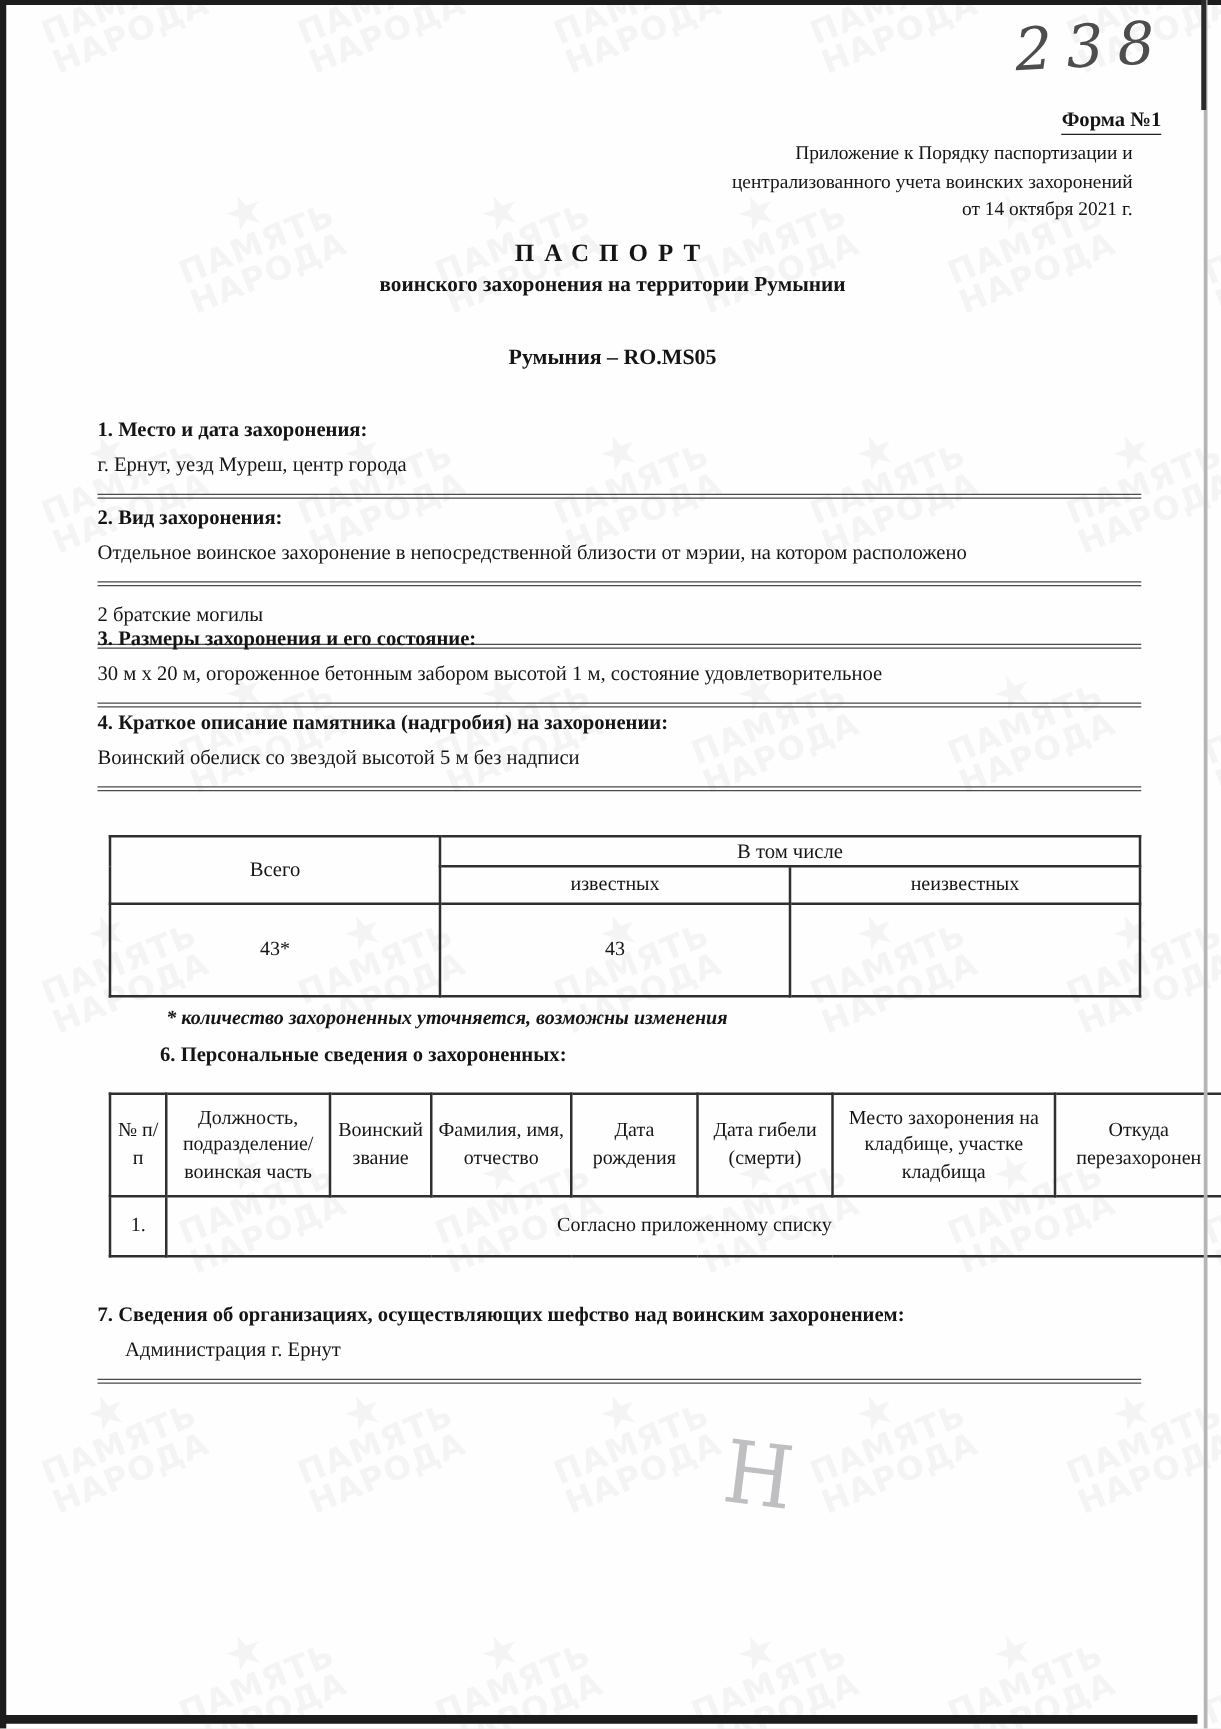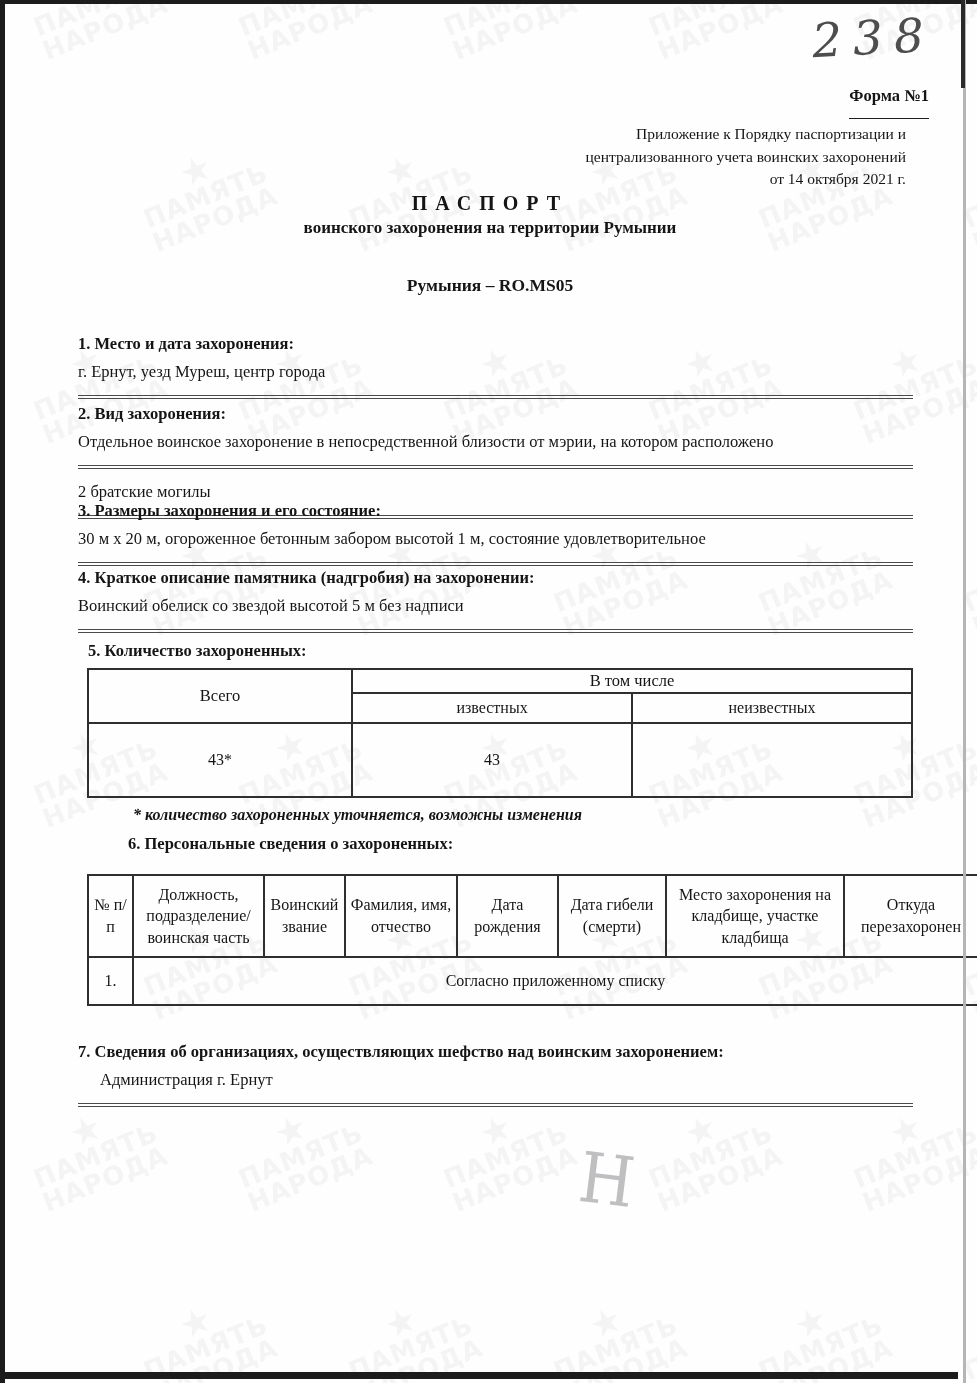--- a/index.html
+++ b/index.html
@@ -31,21 +31,21 @@
 
   .handwritten-number {
     position:absolute; top:10px; left:812px;
     font-family:"DejaVu Serif",serif; font-style:italic; font-weight:400;
     font-size:47px; letter-spacing:11px; color:#4d4d4d; transform:rotate(-3deg);
   }
 
   .form-header { position:absolute; top:86px; right:48px; text-align:right; }
   .form-label {
     display:inline-block; font-weight:bold; font-size:16.5px;
-    border-bottom:1.6px solid #1c1c1c; padding-bottom:12px;
+    border-bottom:1.6px solid #1c1c1c; padding-bottom:1px;
   }
   .appendix { font-size:15.5px; line-height:22.5px; margin-right:23px; }
   .appendix-first { margin-top:4px; }
 
   .title-block { position:absolute; top:192px; left:0; width:932px; text-align:center;margin-left:24px; }
   .title-main { font-size:20px; font-weight:bold; letter-spacing:8px; }
   .title-sub  { font-size:17px; font-weight:bold; margin-top:3px; }
   .title-code { font-size:17.5px; font-weight:bold; margin-top:37px; }
 
   .sec { position:absolute; left:78px; width:835px; }
@@ -334,23 +334,20 @@
     <div class="sec s3">
       <div class="sec-heading">3. Размеры захоронения и его состояние:</div>
       <div class="sec-value">30 м х 20 м, огороженное бетонным забором высотой 1 м, состояние удовлетворительное</div>
     </div>
 
     <div class="sec s4">
       <div class="sec-heading">4. Краткое описание памятника (надгробия) на захоронении:</div>
       <div class="sec-value">Воинский обелиск со звездой высотой 5 м без надписи</div>
     </div>
 
-    <div class="sec s5h">
-      <div class="sec-heading">5. Количество захороненных:</div>
-    </div>
 
     <table class="grid t5">
       <tbody>
         <tr class="r1">
           <td style="width:254px;" rowspan="2">Всего</td>
           <td colspan="2">В том числе</td>
         </tr>
         <tr class="r2">
           <td style="width:293px;">известных</td>
           <td style="width:279px;text-align:center;">неизвестных</td>

